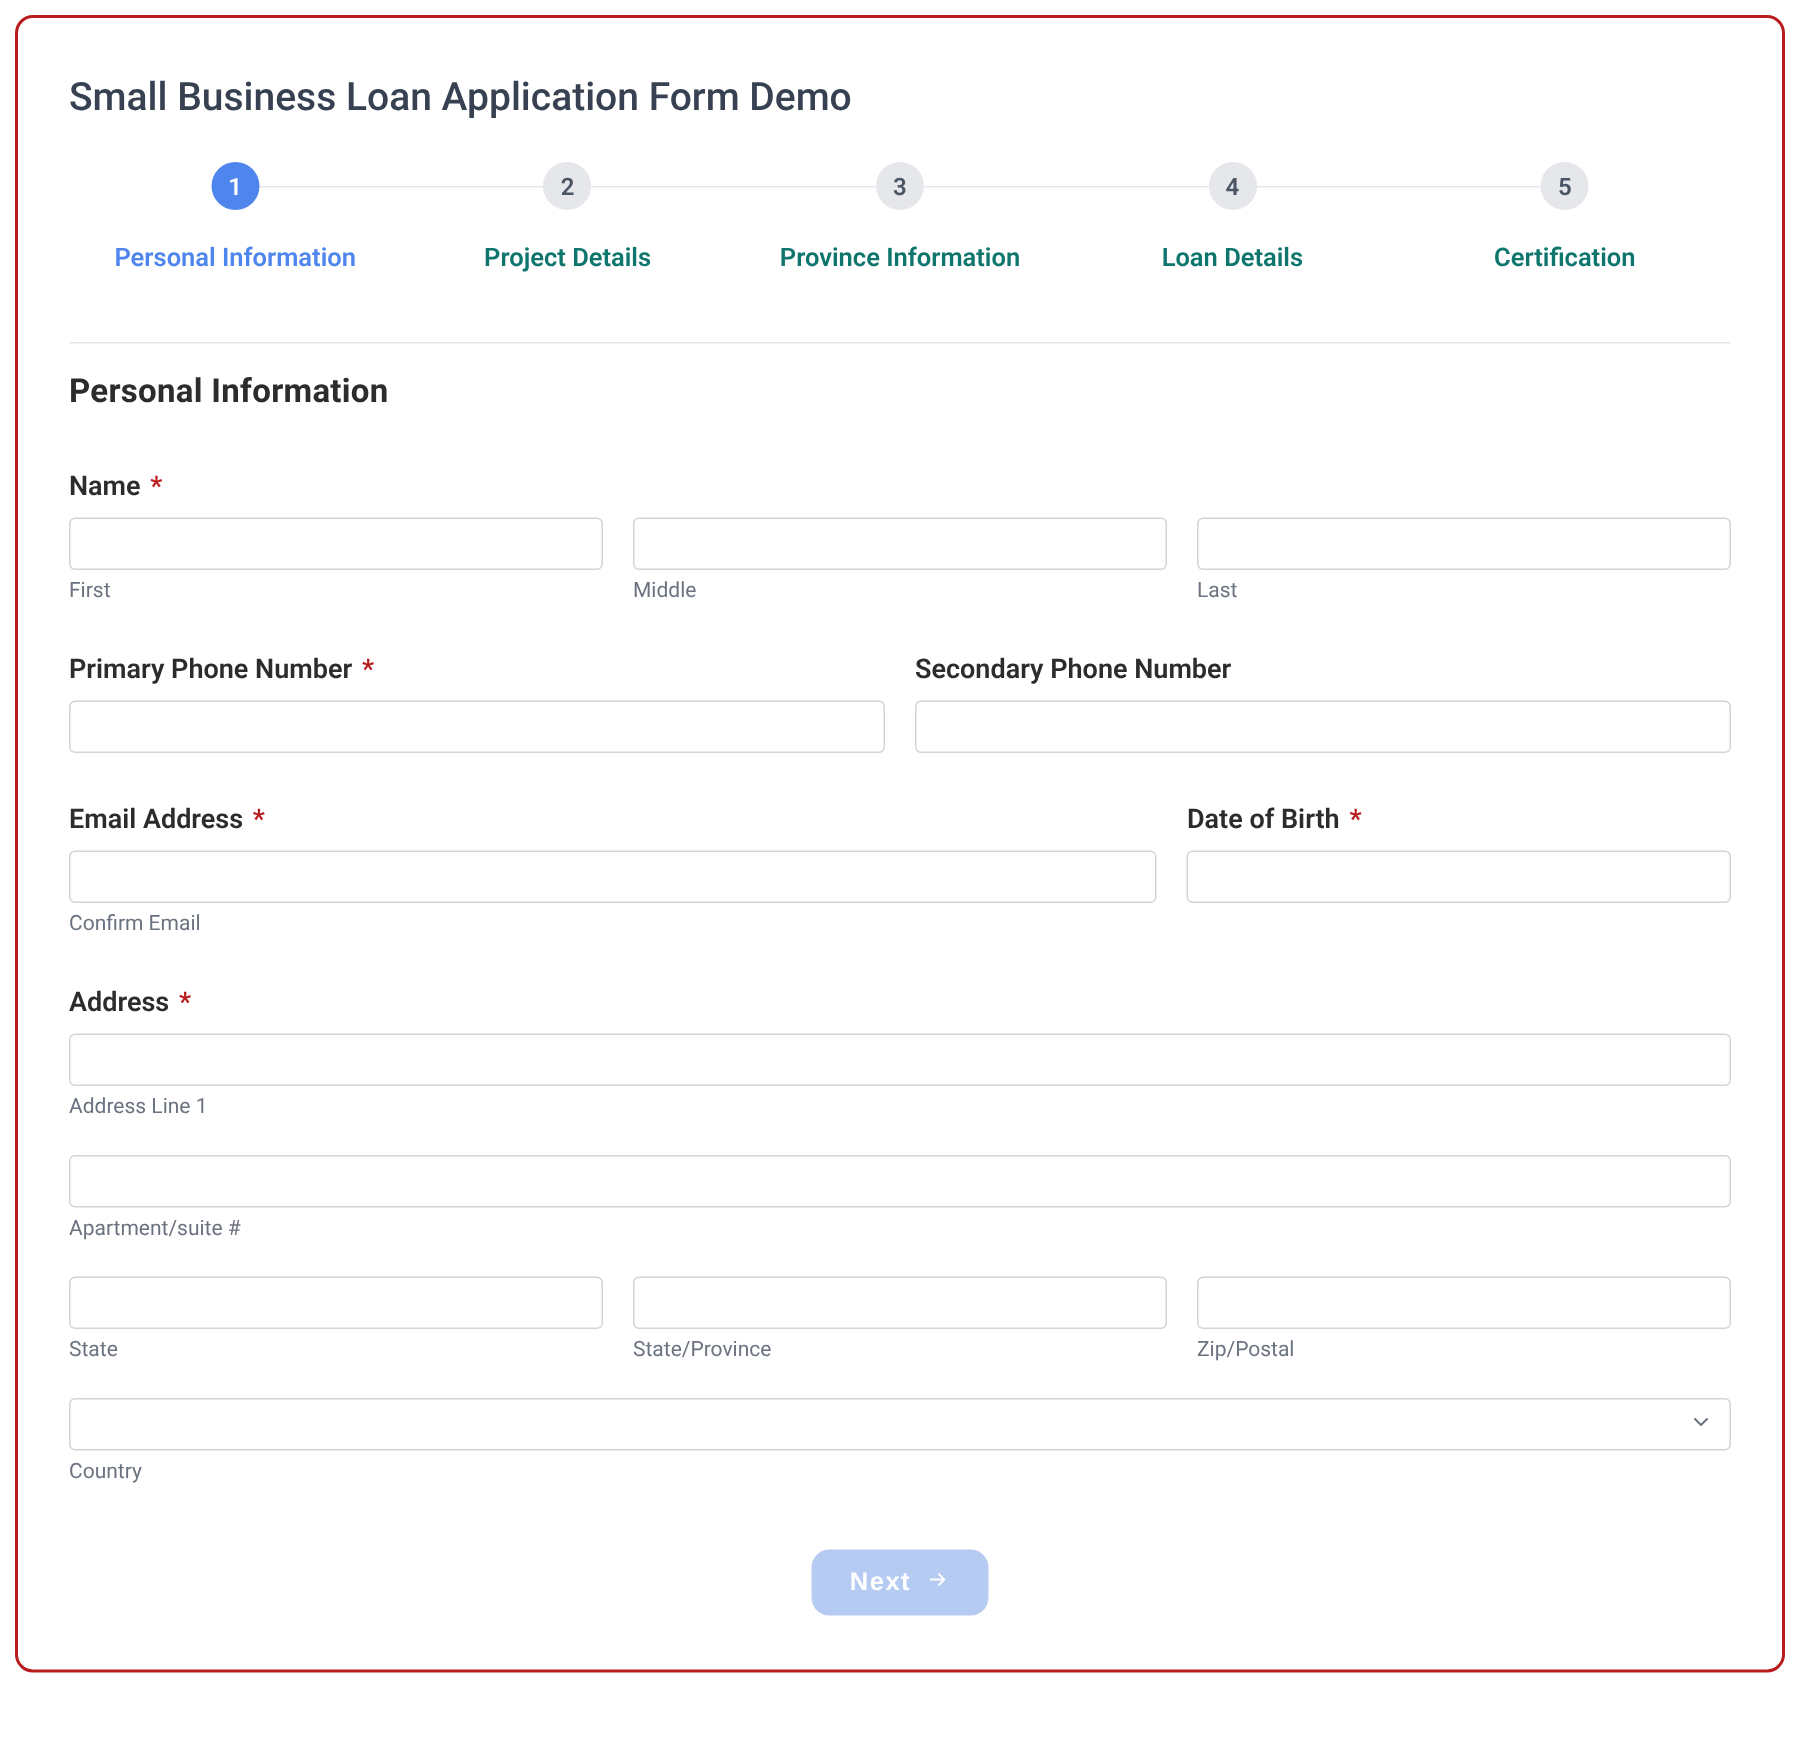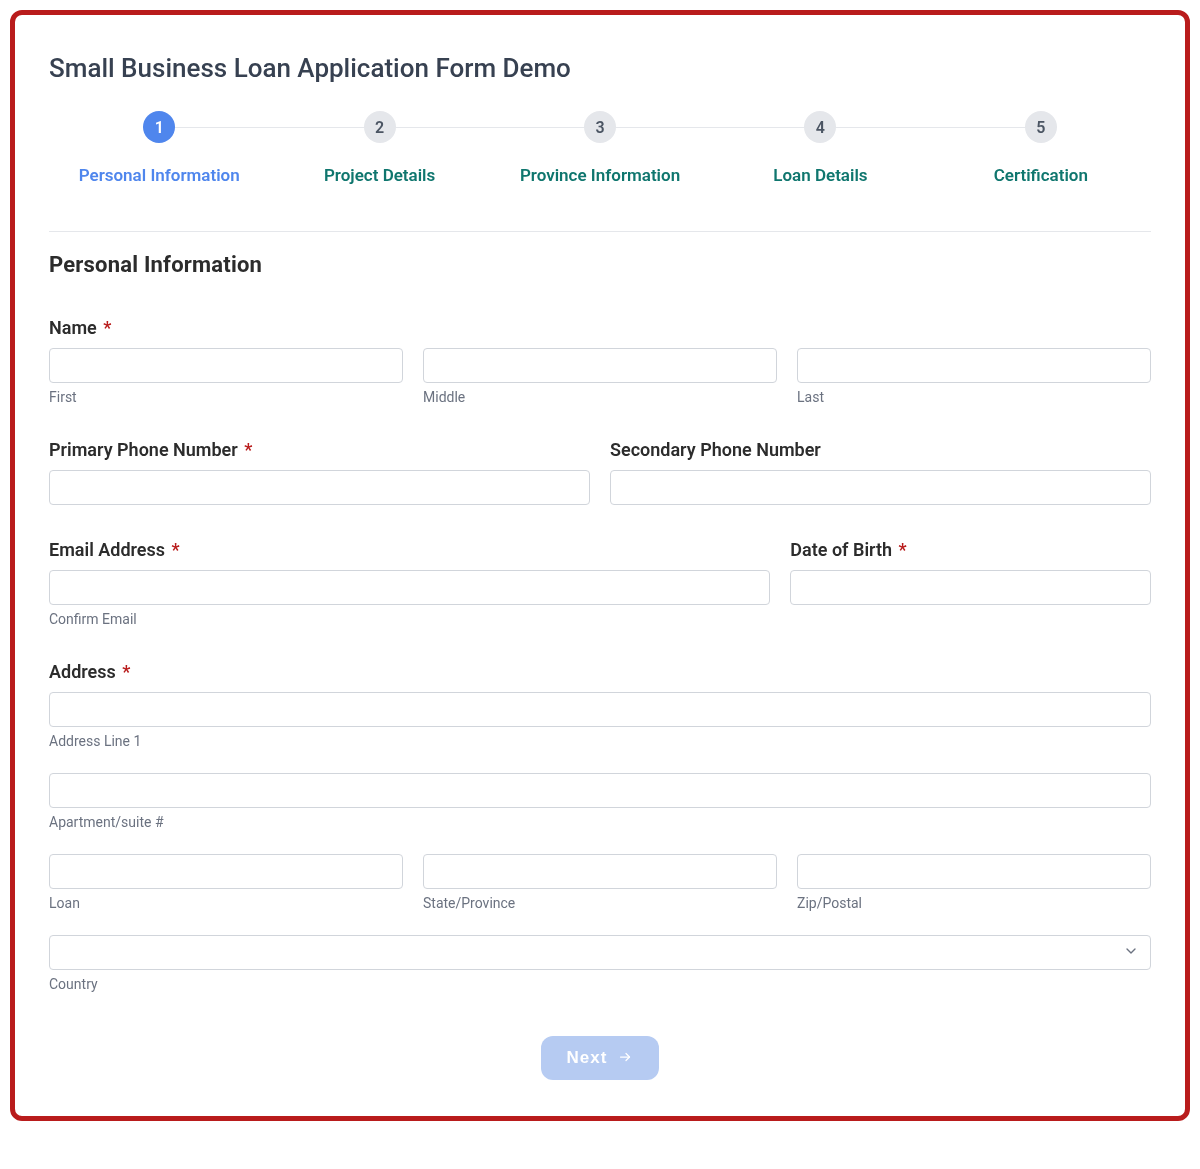--- a/index.html
+++ b/index.html
@@ -1,19 +1,19 @@
 <!DOCTYPE html>
 <html><head>
 <meta charset="utf-8">
 <style>
   * { box-sizing: border-box; }
   html, body { margin: 0; padding: 0; background: #ffffff; font-family: -apple-system, BlinkMacSystemFont, "Segoe UI", Roboto, "Helvetica Neue", Arial, sans-serif; color: #374151; }
   .page { padding: 10px; width: 1200px; }
   .card {
-    border: 5px solid #b91c1c;
+    border: 2px solid #b91c1c;
     border-radius: 12px;
     padding: 34px 34px 36px 34px;
   }
   .form-title {
     font-size: 26px;
     font-weight: 500;
     color: #374151;
     margin: 4px 0 28px 0;
   }
 
@@ -269,21 +269,21 @@
       </div>
 
       <div class="stack">
         <input class="input" type="text" style="">
         <div class="sublabel">Apartment/suite #</div>
       </div>
 
       <div class="row stack">
         <div class="col">
           <input class="input" type="text" style="">
-          <div class="sublabel">Loan</div>
+          <div class="sublabel">State</div>
         </div>
         <div class="col">
           <input class="input" type="text" style="">
           <div class="sublabel">State/Province</div>
         </div>
         <div class="col">
           <input class="input" type="text" style="">
           <div class="sublabel">Zip/Postal</div>
         </div>
       </div>

